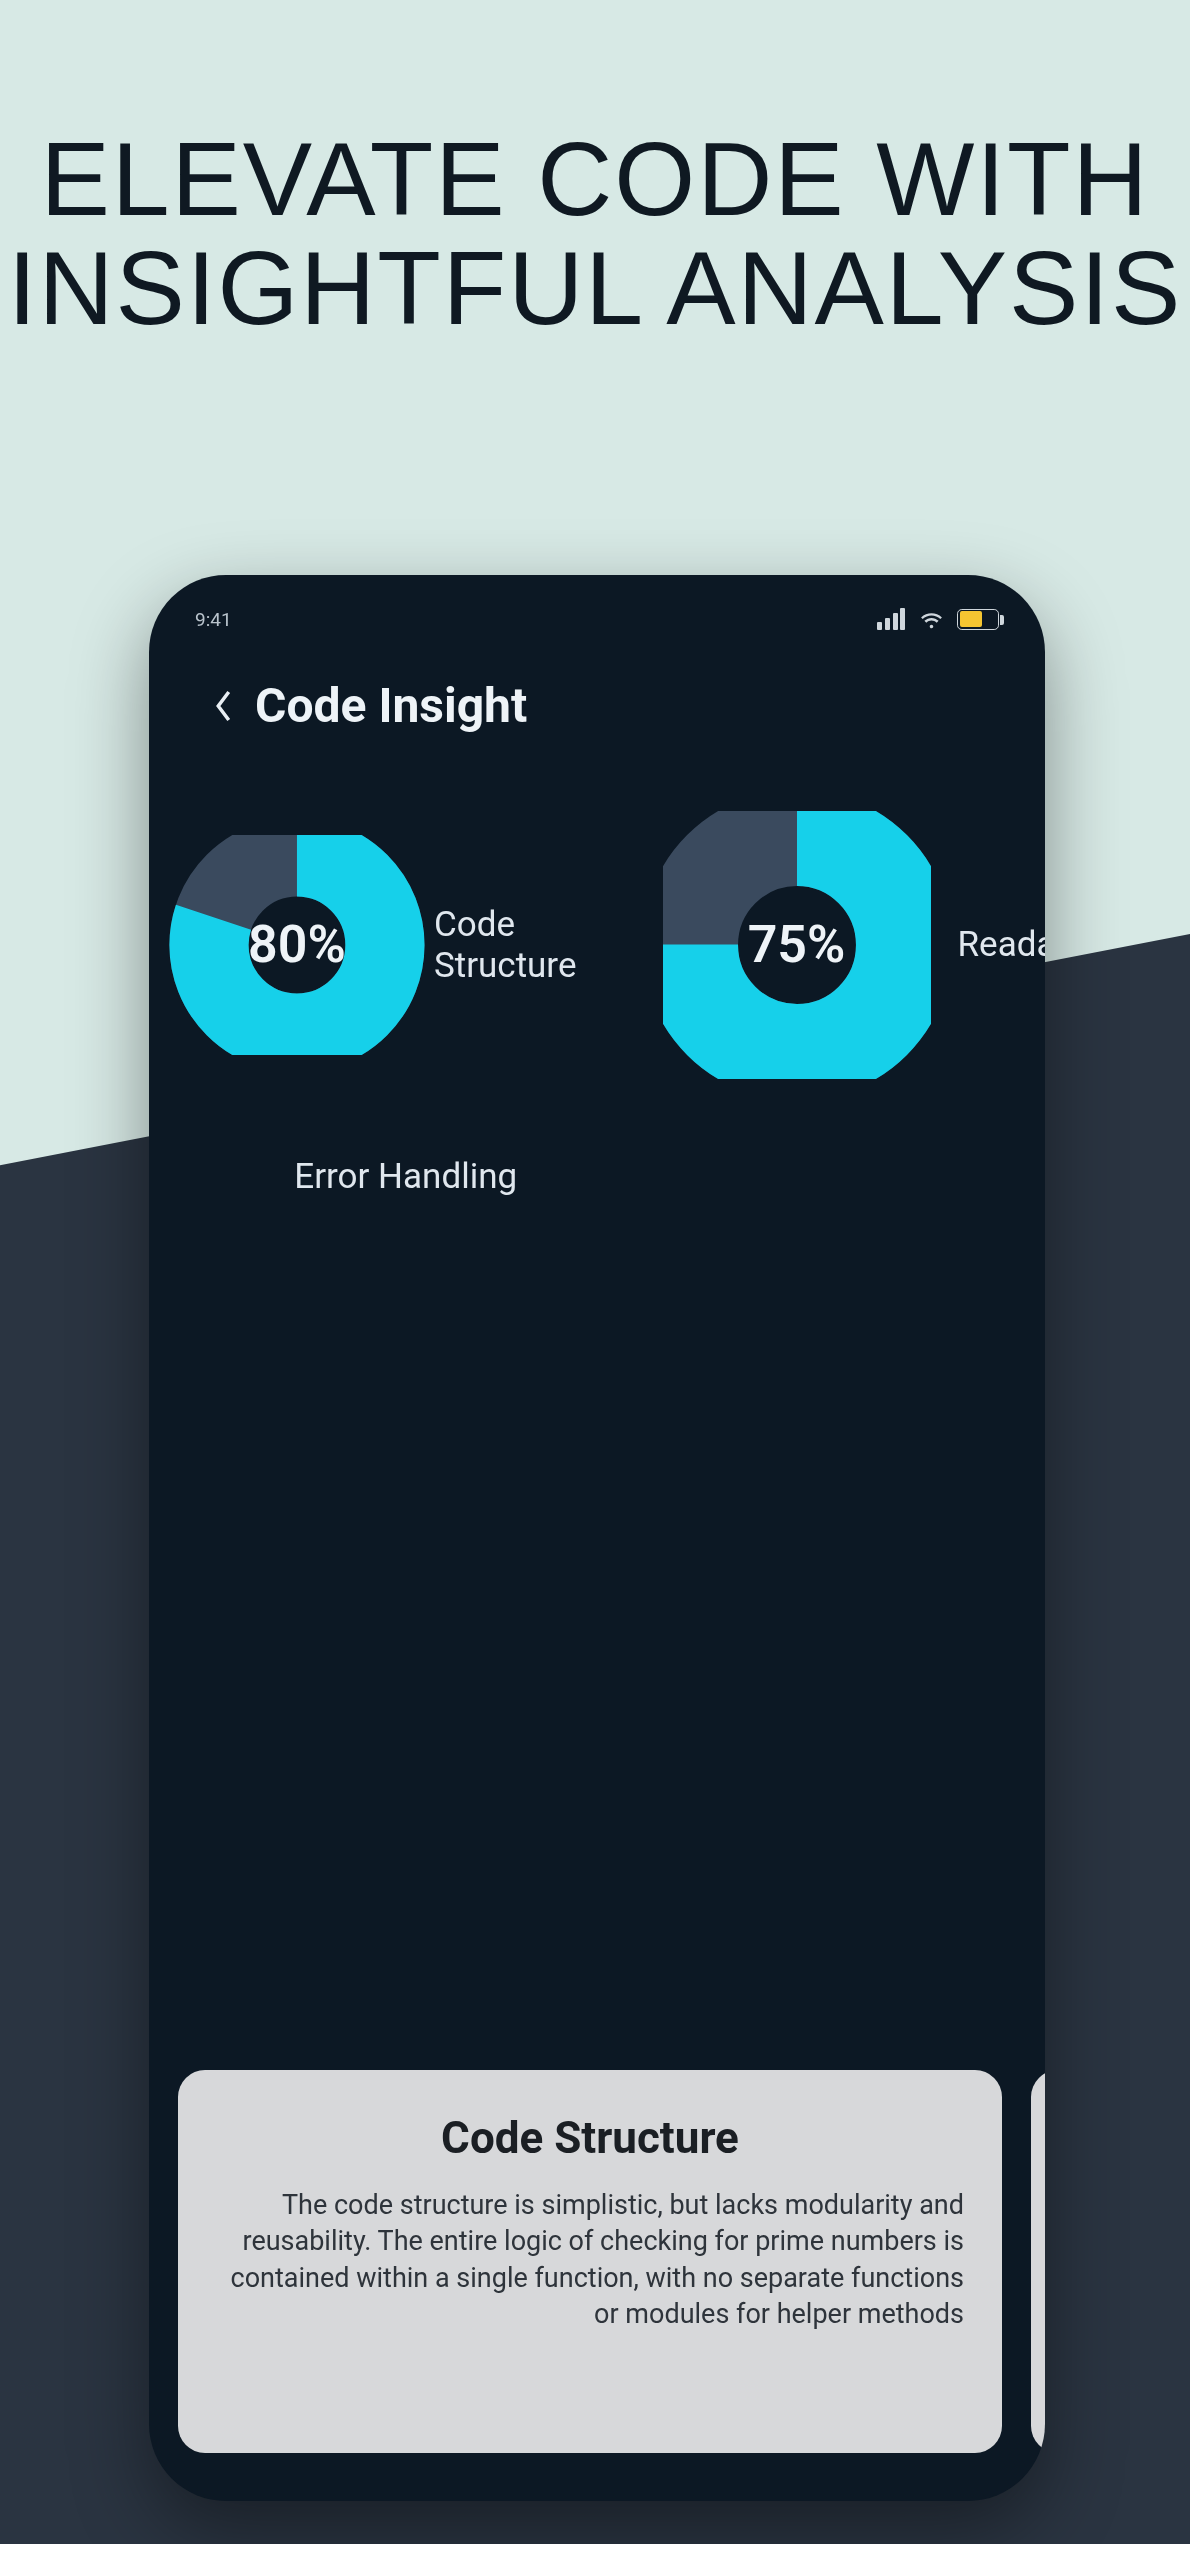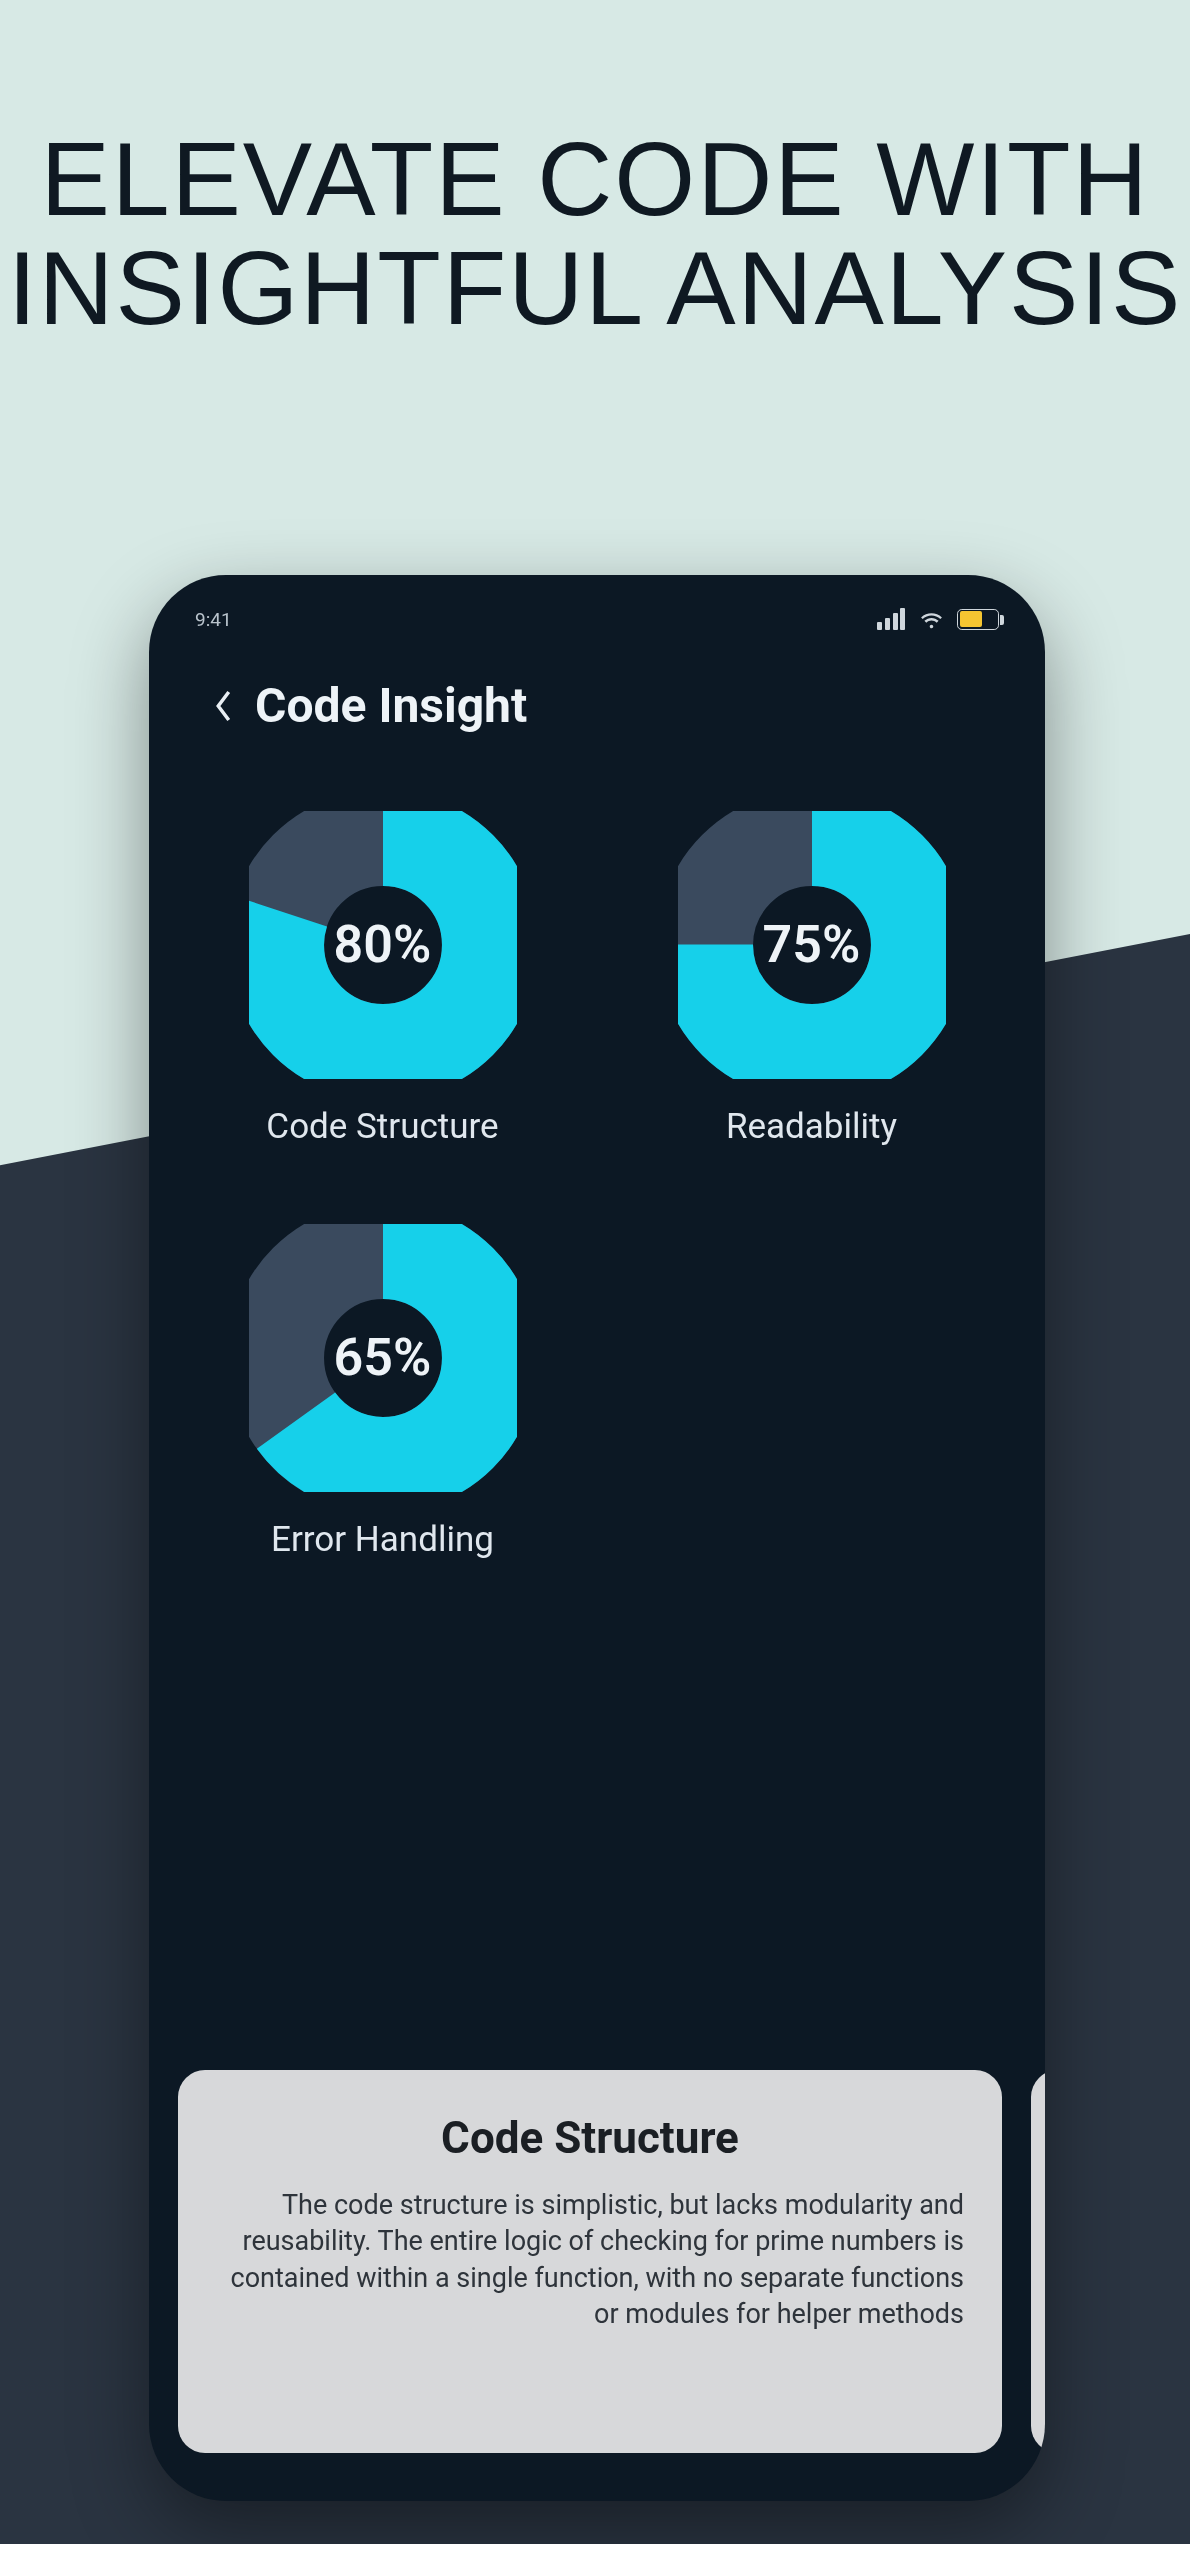--- a/index.html
+++ b/index.html
@@ -89,21 +89,21 @@
   .app-title { font-size: 48px; font-weight: 700; color:#eef3f7; }
 
   .gauges {
     padding: 67px 38px 38px 38px;
     display: grid;
     grid-template-columns: 1fr 1fr;
     row-gap: 77px;
     column-gap: 38px;
     justify-items: center;
   }
-  .gauge { display:flex; flex-direction:column; align-items:center; gap:27px; }
+  .gauge { display:flex; flex-direction:row; align-items:center; gap:27px; }
   .ring {
     position: relative;
     width: 268px; height: 268px;
   }
   .ring svg { transform: rotate(-90deg); width:100%; height:100%; }
   .ring .track { stroke:#3a4a5e; }
   .ring .prog  { stroke:#16d0ea; }
   .ring circle { fill:none; stroke-width:36; stroke-linecap:butt; }
   .ring-label {
     position:absolute; inset:0; display:flex; align-items:center; justify-content:center;
@@ -194,27 +194,20 @@
           <svg viewBox="0 0 100 100">
             <circle class="track" cx="50" cy="50" r="40" stroke-width="13"></circle>
             <circle class="prog" cx="50" cy="50" r="40" stroke-dasharray="251.32741228718345" stroke-dashoffset="62.83185307179586" stroke-width="13"></circle>
           </svg>
           <div class="ring-label">75%</div>
         </div>
         <div class="gauge-caption">Readability</div>
       </div>
 
       <div class="gauge">
-        <div class="ring">
-          <svg viewBox="0 0 100 100">
-            <circle class="track" cx="50" cy="50" r="40" stroke-width="13"></circle>
-            <circle class="prog" cx="50" cy="50" r="40" stroke-dasharray="251.32741228718345" stroke-dashoffset="87.96459430051421" stroke-width="13"></circle>
-          </svg>
-          <div class="ring-label">65%</div>
-        </div>
         <div class="gauge-caption">Error Handling</div>
       </div>
 
     </div>
 
     <div class="cards">
       <div class="card">
         <div class="card-title">Code Structure</div>
         <div class="card-body">The code structure is simplistic, but lacks modularity and reusability. The entire logic of checking for prime numbers is contained within a single function, with no separate functions or modules for helper methods</div>
       </div>

